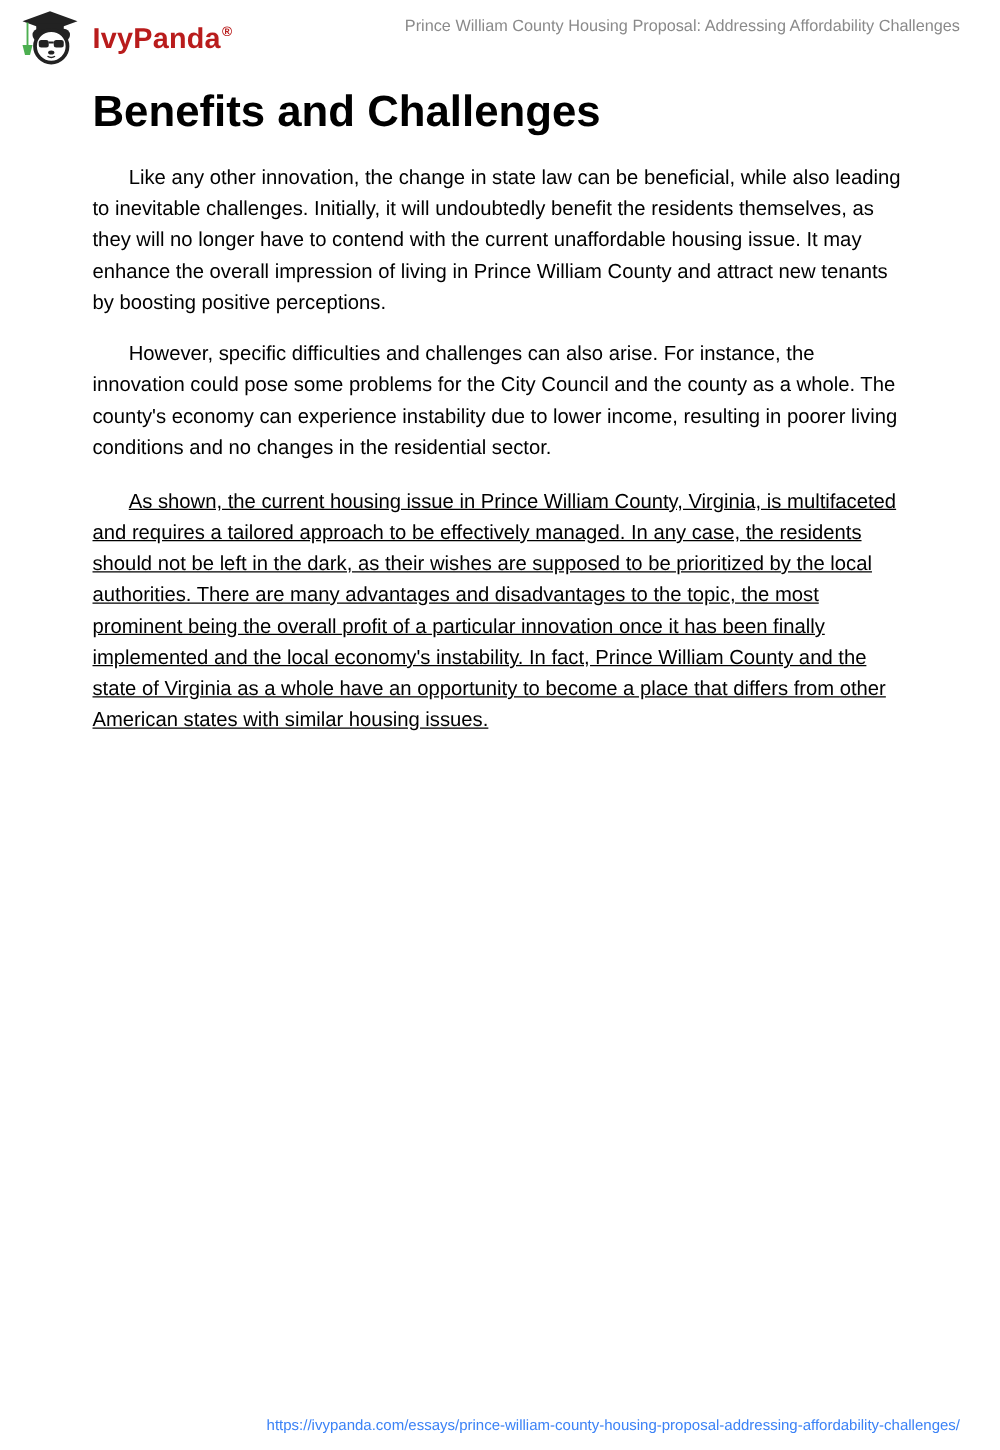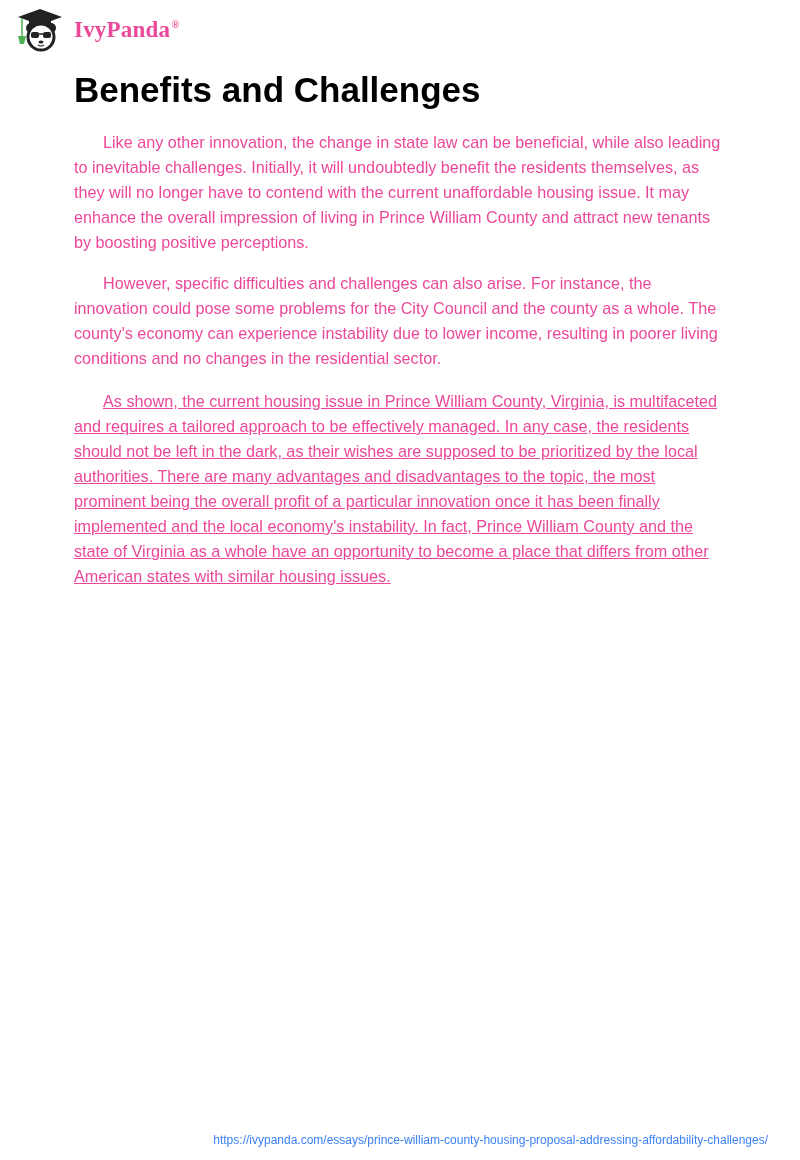--- a/index.html
+++ b/index.html
@@ -1,25 +1,25 @@
 <!DOCTYPE html>
 <html><head>
 <meta charset="utf-8">
 <style>
   html, body { margin: 0; padding: 0; background: #ffffff; }
   body { width: 800px; height: 1160px; position: relative; overflow: hidden; font-family: "Liberation Sans", sans-serif; color: #222; }
   .header { position: absolute; top: 0; left: 0; width: 800px; height: 56px; }
   .logo { position: absolute; left: 14px; top: 8px; display: flex; align-items: center; }
   .logo svg { display: block; }
-  .logo-text { font-family: Liberation Serif, serif; font-weight: bold; font-size: 23px; color: #ec4899; margin-left: 8px; letter-spacing: 0.2px; }
+  .logo-text { font-family: Liberation Sans, sans-serif; font-weight: bold; font-size: 23px; color: #b91c1c; margin-left: 8px; letter-spacing: 0.2px; }
   .logo-reg { font-size: 11px; vertical-align: super; margin-left: 1px; }
   .doc-title { position: absolute; right: 32px; top: 13px; font-size: 13px; color: #8a8a8a; }
   .content { position: absolute; left: 74px; top: 68px; width: 652px; }
   h2 { font-size: 35px; font-weight: bold; color: #000000; margin: 0; line-height: 44px; }
-  p { font-size: 16.2px; line-height: 25px; margin: 0; text-indent: 29px; color: #ec4899; }
+  p { font-size: 16.2px; line-height: 25px; margin: 0; text-indent: 29px; color: #000000; }
   .h-benefits { margin-top: 0; }
   .p1 { margin-top: 18px; }
   .p2 { margin-top: 16px; }
   .h-conclusion { margin-top: 20px; }
   .p3 { margin-top: 18px; text-decoration: underline; }
   .footer-url { position: absolute; right: 32px; top: 1133px; font-size: 12px; color: #3b82f6; }
 </style>
 </head>
 <body>
 
@@ -39,20 +39,21 @@
 
       <rect x="17" y="24" width="8" height="6" rx="2" fill="#222"></rect>
       <rect x="29" y="24" width="8" height="6" rx="2" fill="#222"></rect>
       <line x1="25" y1="26" x2="29" y2="26" stroke="#222" stroke-width="1.5"></line>
 
       <ellipse cx="27" cy="34" rx="2.5" ry="1.6" fill="#222"></ellipse>
       <path d="M24,37 Q27,39 30,37" stroke="#222" stroke-width="1.2" fill="none"></path>
     </svg>
     <span class="logo-text"><span>IvyPanda</span><span class="logo-reg">®</span></span>
   </div>
+  <div class="doc-title">Prince William County Housing Proposal: Addressing Affordability Challenges</div>
 </div>
 
 <div class="content">
   <h2 class="h-benefits">Benefits and Challenges</h2>
   <p class="p1">Like any other innovation, the change in state law can be beneficial, while also leading to inevitable challenges. Initially, it will undoubtedly benefit the residents themselves, as they will no longer have to contend with the current unaffordable housing issue. It may enhance the overall impression of living in Prince William County and attract new tenants by boosting positive perceptions.</p>
   <p class="p2">However, specific difficulties and challenges can also arise. For instance, the innovation could pose some problems for the City Council and the county as a whole. The county's economy can experience instability due to lower income, resulting in poorer living conditions and no changes in the residential sector.</p>
   <p class="p3">As shown, the current housing issue in Prince William County, Virginia, is multifaceted and requires a tailored approach to be effectively managed. In any case, the residents should not be left in the dark, as their wishes are supposed to be prioritized by the local authorities. There are many advantages and disadvantages to the topic, the most prominent being the overall profit of a particular innovation once it has been finally implemented and the local economy's instability. In fact, Prince William County and the state of Virginia as a whole have an opportunity to become a place that differs from other American states with similar housing issues.</p>
 </div>
 
 <div class="footer-url">https://ivypanda.com/essays/prince-william-county-housing-proposal-addressing-affordability-challenges/</div>

